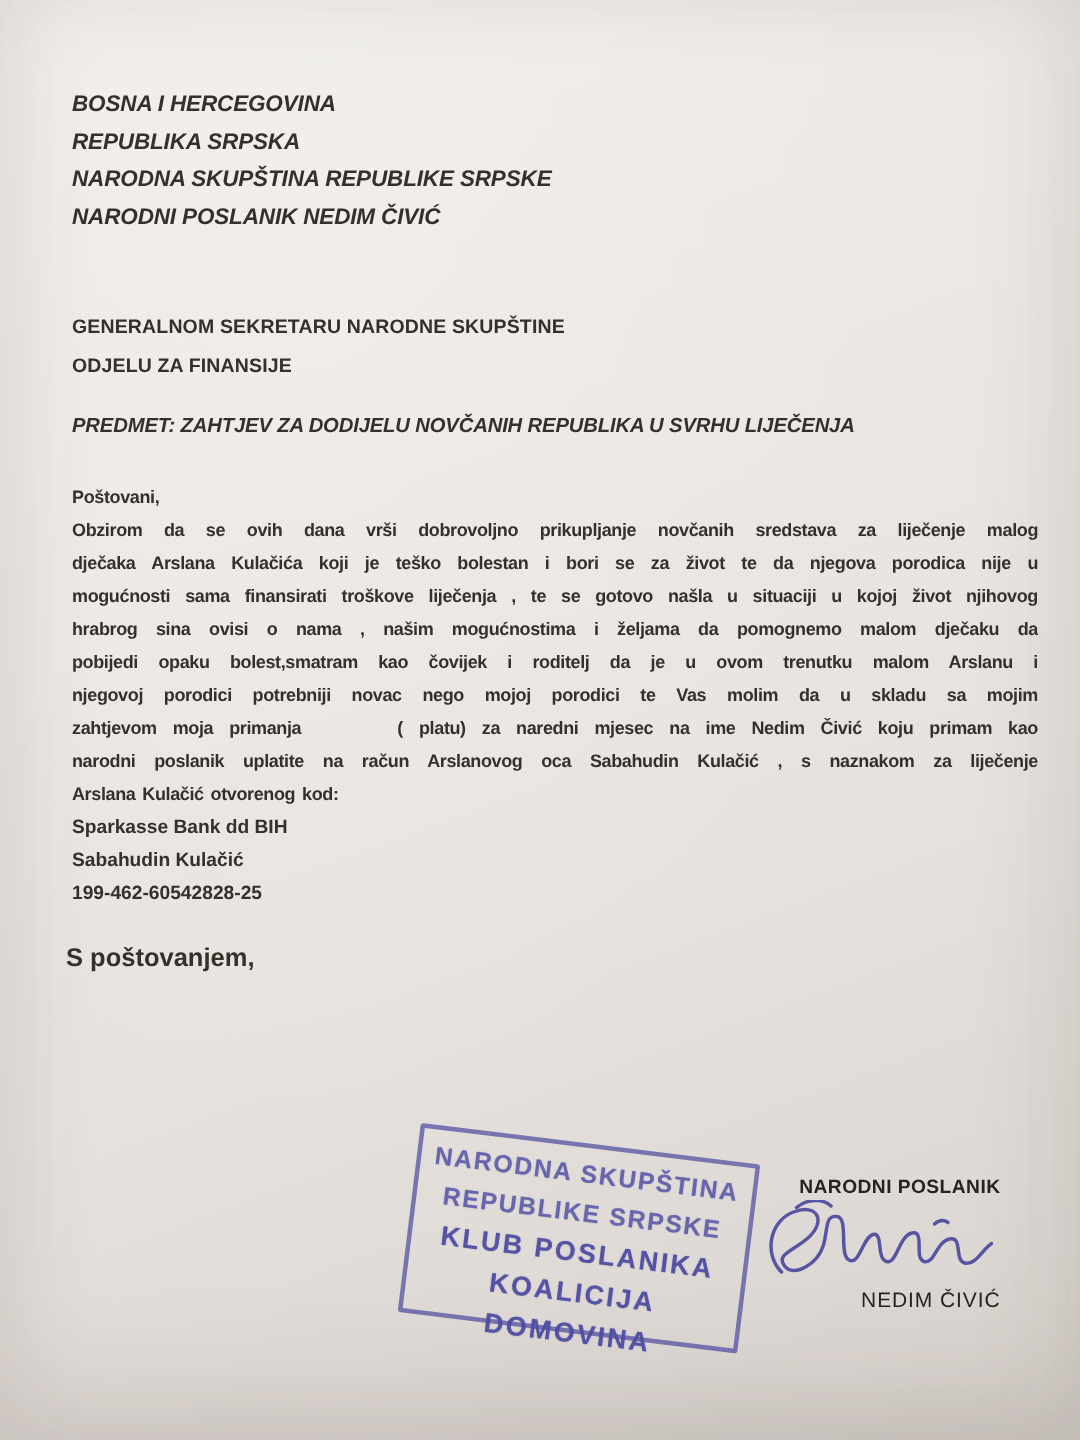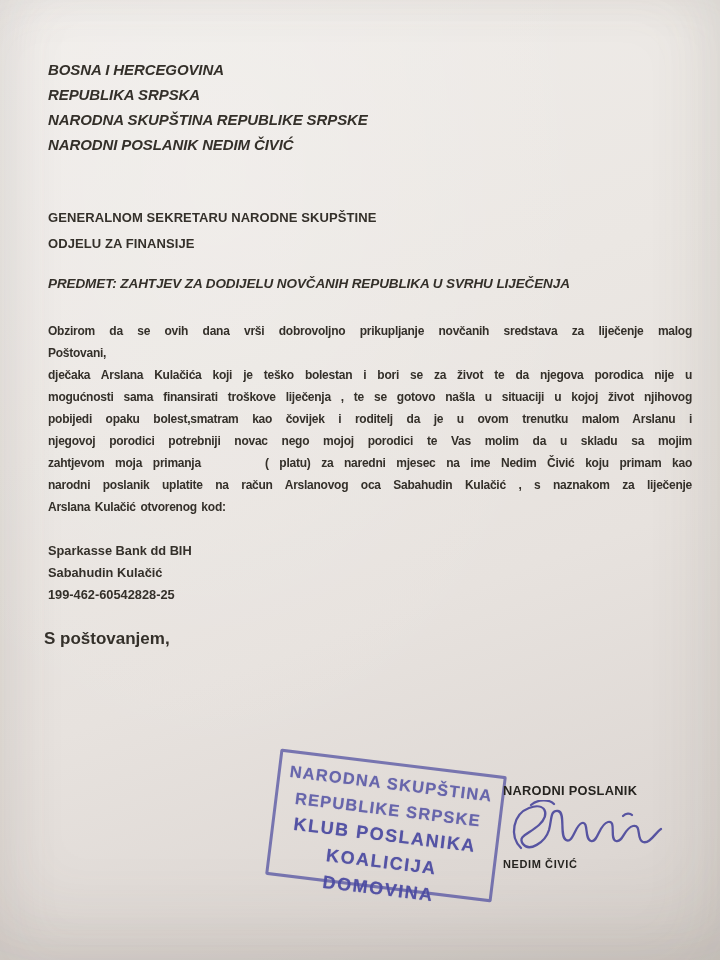--- a/index.html
+++ b/index.html
@@ -37,24 +37,24 @@
     border-radius:2px;
     color:#4d4ca2;
     text-align:center;
     padding-top:5px;
     box-sizing:content-box;
     text-shadow:0 0 1px rgba(77,76,162,0.55);
   }
   .stamp-l12{font-size:16.5px;line-height:26px;letter-spacing:1.2px;font-weight:bold;opacity:0.82;}
   .stamp-l34{font-size:18px;line-height:27px;letter-spacing:1.6px;font-weight:bold;opacity:0.95;}
 
-  .sigblock{position:absolute;left:503px;top:783px;width:164px;text-align:left;}
+  .sigblock{position:absolute;left:503px;top:783px;width:164px;text-align:right;}
   .sig-title{font-size:12.8px;font-weight:bold;letter-spacing:0.3px;color:#262420;}
   .sig-svg{display:block;margin:2px auto 0 auto;}
-  .sig-name{font-size:11px;font-weight:bold;letter-spacing:0.6px;color:#262420;margin-top:-4px;}
+  .sig-name{font-size:14px;font-weight:normal;letter-spacing:0.6px;color:#262420;margin-top:-4px;}
 </style>
 </head>
 <body>
 
 <div class="photo">
   <div class="sheen"></div>
 
   <div class="letterhead bi">
     <div>BOSNA I HERCEGOVINA</div>
     <div>REPUBLIKA SRPSKA</div>
@@ -63,24 +63,25 @@
   </div>
 
   <div class="recipient b">
     <div>GENERALNOM SEKRETARU NARODNE SKUPŠTINE</div>
     <div>ODJELU ZA FINANSIJE</div>
   </div>
 
   <div class="subject bi">PREDMET: ZAHTJEV ZA DODIJELU NOVČANIH REPUBLIKA U SVRHU LIJEČENJA</div>
 
   <div class="bodytext b">
+    <div class="body-line">Poštovani,</div>
     <div class="body-line jline">Obzirom da se ovih dana vrši dobrovoljno prikupljanje novčanih sredstava za liječenje malog</div>
-    <div class="body-line">Poštovani,</div>
     <div class="body-line jline">dječaka Arslana Kulačića koji je teško bolestan i bori se za život te da njegova porodica nije u</div>
     <div class="body-line jline">mogućnosti sama finansirati troškove liječenja , te se gotovo našla u situaciji u kojoj život njihovog</div>
+    <div class="body-line jline">hrabrog sina ovisi o nama , našim mogućnostima i željama da pomognemo malom dječaku da</div>
     <div class="body-line jline">pobijedi opaku bolest,smatram kao čovijek i roditelj da je u ovom trenutku malom Arslanu i</div>
     <div class="body-line jline">njegovoj porodici potrebniji novac nego mojoj porodici te Vas molim da u skladu sa mojim</div>
     <div class="body-line jline">zahtjevom moja primanja &nbsp;&nbsp;&nbsp;&nbsp; ( platu) za naredni mjesec na ime Nedim Čivić koju primam kao</div>
     <div class="body-line jline">narodni poslanik uplatite na račun Arslanovog oca Sabahudin Kulačić , s naznakom za liječenje</div>
     <div class="body-line">Arslana Kulačić otvorenog kod:</div>
   </div>
 
   <div class="bank b">
     <div>Sparkasse Bank dd BIH</div>
     <div>Sabahudin Kulačić</div>

